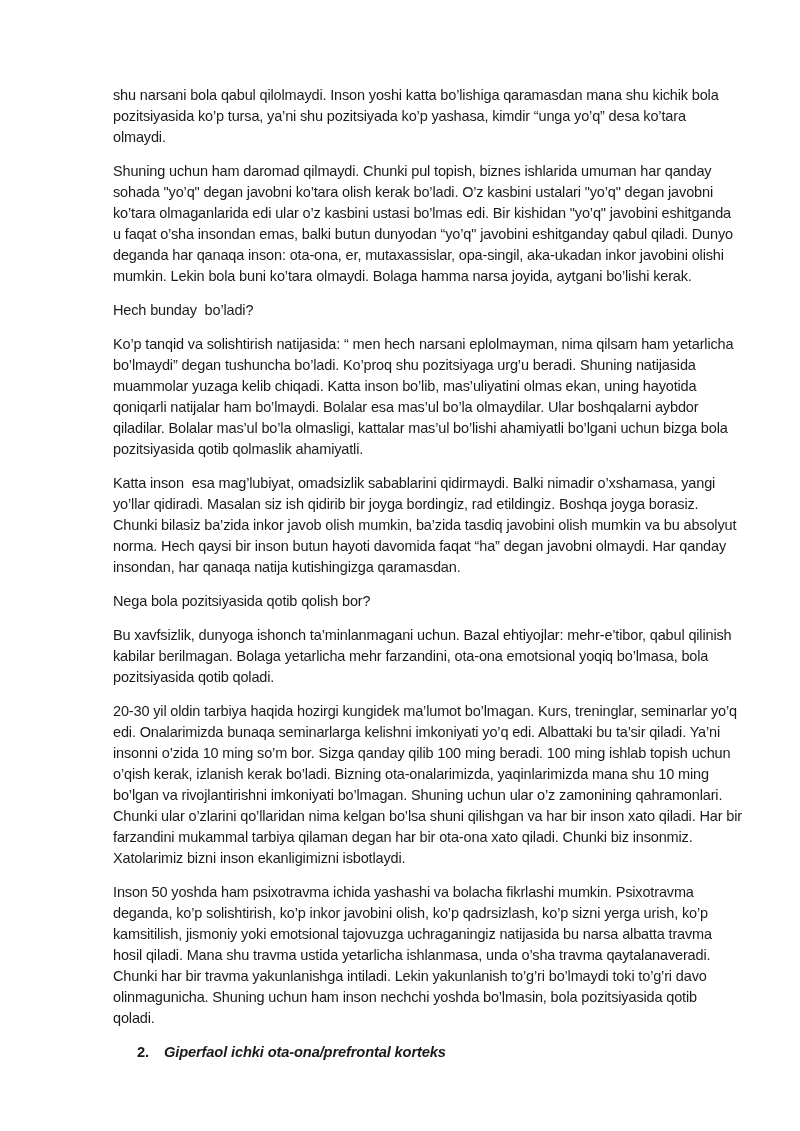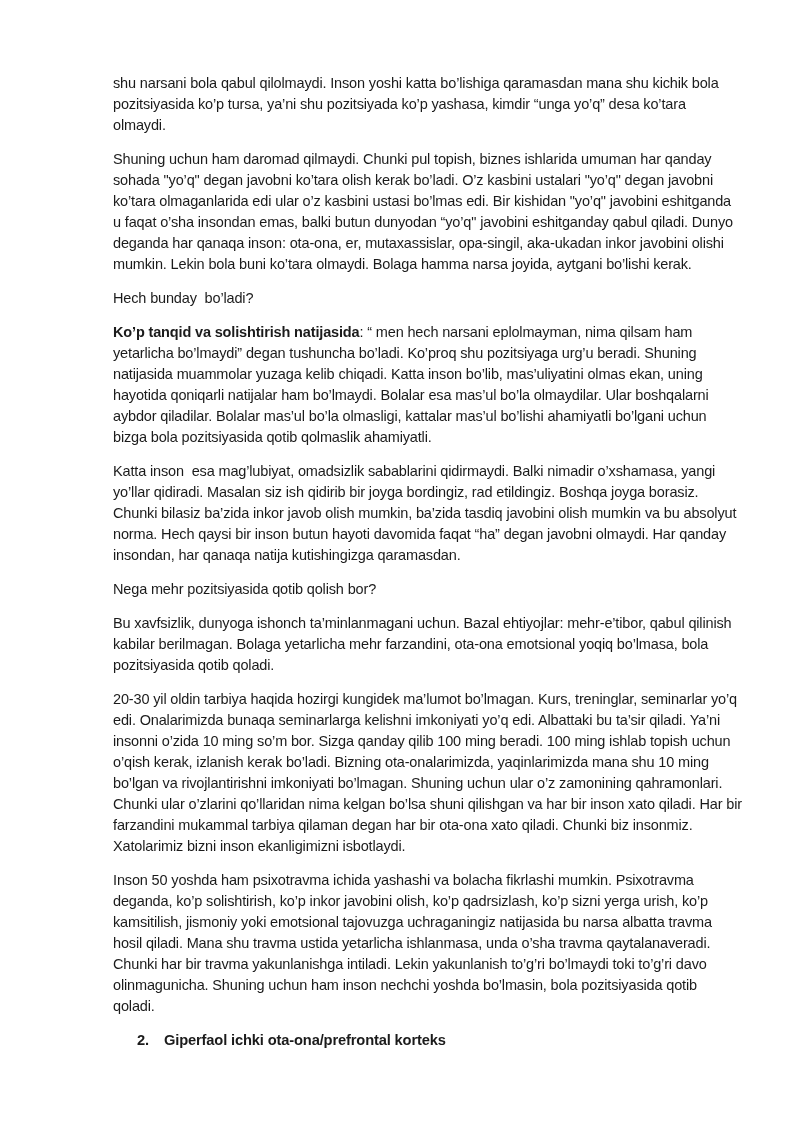--- a/index.html
+++ b/index.html
@@ -16,63 +16,64 @@
   .doc-page {
     box-sizing: border-box;
     width: 800px;
     height: 1131px;
     background: #ffffff;
     padding: 73px 58px 40px 113px;
     overflow: hidden;
     color: #1b1b1b;
   }
   p.para {
-    margin: 0 0 13px 0;
+    margin: 12px 0 13px 0;
     font-size: 14.5px;
     line-height: 21px;
     letter-spacing: -0.15px;
     white-space: pre-wrap;
     text-align: left;
   }
   p.para .bold-lead {
-    font-weight: bold;
+    font-weight: normal;
   }
   p.num-heading {
     display: flex;
     margin: 9px 0 0 0;
     padding-left: 24px;
     font-size: 14.7px;
     line-height: 21px;
     letter-spacing: -0.15px;
     font-weight: bold;
   }
   p.num-heading .num {
     flex: 0 0 auto;
     width: 27px;
   }
   p.num-heading .label {
     flex: 1 1 auto;
+    font-style: italic;
   }
 </style>
 </head>
 <body>
 
 <div class="doc-page">
 
   <p class="para">shu narsani bola qabul qilolmaydi. Inson yoshi katta bo’lishiga qaramasdan mana shu kichik bola pozitsiyasida ko’p tursa, ya’ni shu pozitsiyada ko’p yashasa, kimdir “unga yo’q” desa ko’tara olmaydi.</p>
 
   <p class="para">Shuning uchun ham daromad qilmaydi. Chunki pul topish, biznes ishlarida umuman har qanday sohada "yo’q" degan javobni ko’tara olish kerak bo’ladi. O’z kasbini ustalari "yo’q" degan javobni ko’tara olmaganlarida edi ular o’z kasbini ustasi bo’lmas edi. Bir kishidan "yo’q" javobini eshitganda u faqat o’sha insondan emas, balki butun dunyodan “yo’q" javobini eshitganday qabul qiladi. Dunyo deganda har qanaqa inson: ota-ona, er, mutaxassislar, opa-singil, aka-ukadan inkor javobini olishi mumkin. Lekin bola buni ko’tara olmaydi. Bolaga hamma narsa joyida, aytgani bo’lishi kerak.</p>
 
   <p class="para">Hech bunday  bo’ladi?</p>
 
   <p class="para"><span class="bold-lead">Ko’p tanqid va solishtirish natijasida</span><span>: “ men hech narsani eplolmayman, nima qilsam ham yetarlicha bo’lmaydi” degan tushuncha bo’ladi. Ko’proq shu pozitsiyaga urg’u beradi. Shuning natijasida muammolar yuzaga kelib chiqadi. Katta inson bo’lib, mas’uliyatini olmas ekan, uning hayotida qoniqarli natijalar ham bo’lmaydi. Bolalar esa mas’ul bo’la olmaydilar. Ular boshqalarni aybdor qiladilar. Bolalar mas’ul bo’la olmasligi, kattalar mas’ul bo’lishi ahamiyatli bo’lgani uchun bizga bola pozitsiyasida qotib qolmaslik ahamiyatli.</span></p>
 
   <p class="para">Katta inson  esa mag’lubiyat, omadsizlik sabablarini qidirmaydi. Balki nimadir o’xshamasa, yangi yo’llar qidiradi. Masalan siz ish qidirib bir joyga bordingiz, rad etildingiz. Boshqa joyga borasiz. Chunki bilasiz ba’zida inkor javob olish mumkin, ba’zida tasdiq javobini olish mumkin va bu absolyut norma. Hech qaysi bir inson butun hayoti davomida faqat “ha” degan javobni olmaydi. Har qanday insondan, har qanaqa natija kutishingizga qaramasdan.</p>
 
-  <p class="para">Nega mehr pozitsiyasida qotib qolish bor?</p>
+  <p class="para">Nega bola pozitsiyasida qotib qolish bor?</p>
 
   <p class="para">Bu xavfsizlik, dunyoga ishonch ta’minlanmagani uchun. Bazal ehtiyojlar: mehr-e’tibor, qabul qilinish kabilar berilmagan. Bolaga yetarlicha mehr farzandini, ota-ona emotsional yoqiq bo’lmasa, bola pozitsiyasida qotib qoladi.</p>
 
   <p class="para">20-30 yil oldin tarbiya haqida hozirgi kungidek ma’lumot bo’lmagan. Kurs, treninglar, seminarlar yo’q edi. Onalarimizda bunaqa seminarlarga kelishni imkoniyati yo’q edi. Albattaki bu ta’sir qiladi. Ya’ni insonni o’zida 10 ming so’m bor. Sizga qanday qilib 100 ming beradi. 100 ming ishlab topish uchun o’qish kerak, izlanish kerak bo’ladi. Bizning ota-onalarimizda, yaqinlarimizda mana shu 10 ming bo’lgan va rivojlantirishni imkoniyati bo’lmagan. Shuning uchun ular o’z zamonining qahramonlari. Chunki ular o’zlarini qo’llaridan nima kelgan bo’lsa shuni qilishgan va har bir inson xato qiladi. Har bir farzandini mukammal tarbiya qilaman degan har bir ota-ona xato qiladi. Chunki biz insonmiz. Xatolarimiz bizni inson ekanligimizni isbotlaydi.</p>
 
   <p class="para">Inson 50 yoshda ham psixotravma ichida yashashi va bolacha fikrlashi mumkin. Psixotravma deganda, ko’p solishtirish, ko’p inkor javobini olish, ko’p qadrsizlash, ko’p sizni yerga urish, ko’p kamsitilish, jismoniy yoki emotsional tajovuzga uchraganingiz natijasida bu narsa albatta travma hosil qiladi. Mana shu travma ustida yetarlicha ishlanmasa, unda o’sha travma qaytalanaveradi. Chunki har bir travma yakunlanishga intiladi. Lekin yakunlanish to’g’ri bo’lmaydi toki to’g’ri davo olinmagunicha. Shuning uchun ham inson nechchi yoshda bo’lmasin, bola pozitsiyasida qotib qoladi.</p>
 
   <p class="num-heading">
       <span class="num">2.</span>
       <span class="label">Giperfaol ichki ota-ona/prefrontal korteks</span>

